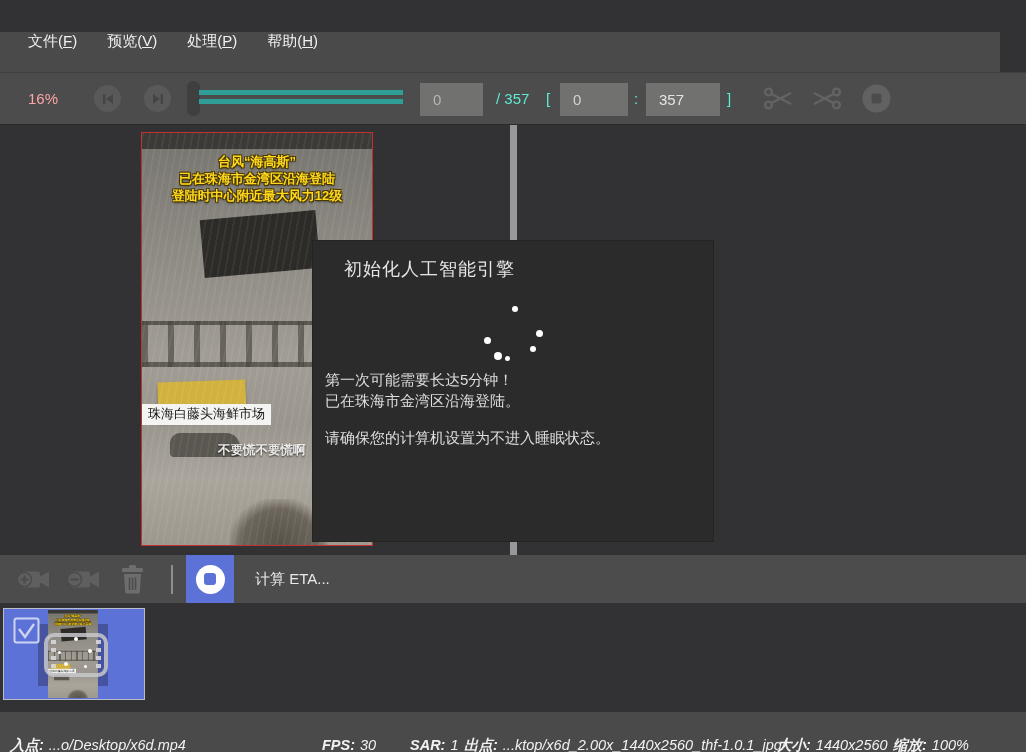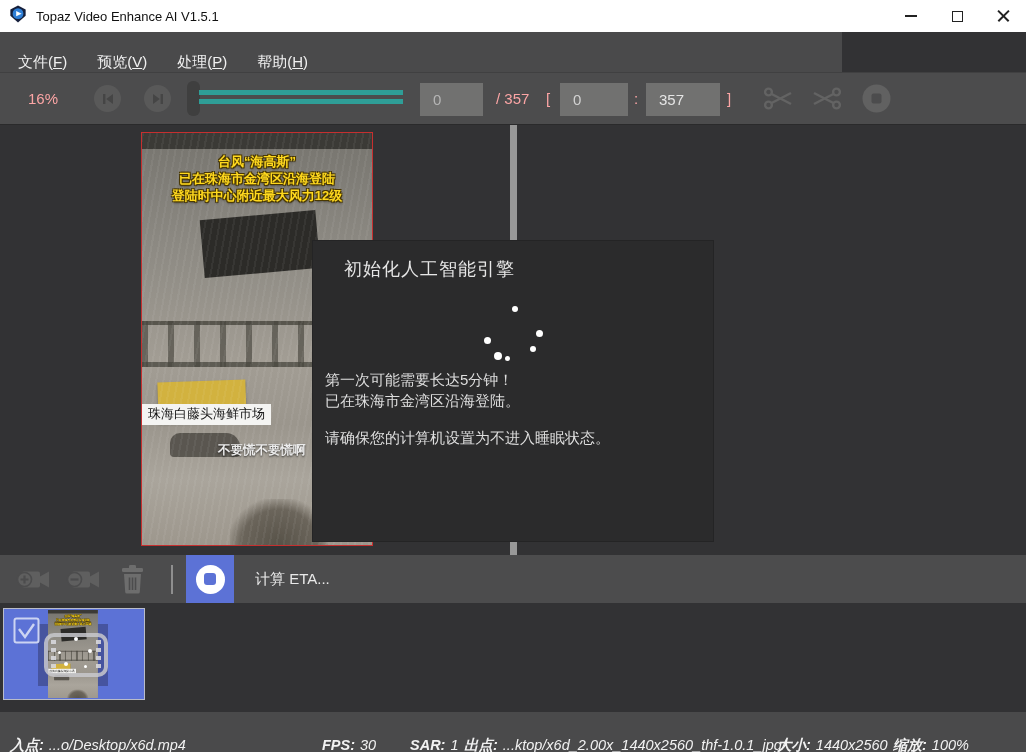--- a/index.html
+++ b/index.html
@@ -13,32 +13,32 @@
   .titlebar .title { margin-left:9px; font-size:13px; color:#111; }
   .win-controls { margin-left:auto; display:flex; height:100%; }
   .win-btn { width:46px; height:32px; display:flex; align-items:center; justify-content:center; cursor:pointer; }
   .glyph-min { width:12px; height:1.5px; background:#222; }
   .glyph-max { width:11px; height:11px; border:1.5px solid #222; }
   .glyph-close { position:relative; width:13px; height:13px; }
   .glyph-close::before,.glyph-close::after { content:""; position:absolute; left:-1px; top:5.5px; width:15px; height:1.6px; background:#222; }
   .glyph-close::before { transform:rotate(45deg); } .glyph-close::after { transform:rotate(-45deg); }
 
   
-  .menubar { left:0; top:32px; width:842px; height:40px; background:#4a4a4b; display:flex; align-items:flex-end; padding-left:18px; }
+  .menubar { left:0; top:32px; width:1000px; height:40px; background:#4a4a4b; display:flex; align-items:flex-start; padding-left:28px; }
   .menu-item { color:#f0f0f0; font-size:15px; padding:0 15px 0 0; margin-right:15px; cursor:pointer; }
   .menu-item .mn { text-decoration:underline; }
 
   
   .toolbar { left:0; top:72px; width:1026px; height:53px; background:#4c4c4d; border-top:1px solid #404041; border-bottom:1px solid #2a2a2b; }
   .zoom-label { left:28px; top:0; line-height:51px; font-size:15px; color:#fca5a5; }
   .round-btn { width:27px; height:27px; top:12px; border-radius:50%; background:#595959; display:flex; align-items:center; justify-content:center; cursor:pointer; }
   .slider-handle { left:187px; top:8px; width:13px; height:35px; background:#3f3f3f; border-radius:6px; cursor:ew-resize; }
   .track-bar { left:199px; width:204px; height:5px; background:var(--progress-teal,#2f9e97); }
   .frame-input { top:10px; height:33px; background:#717170; border:none; font-size:15px; padding-left:13px; font-family:"Liberation Sans",sans-serif; outline:none; }
-  .tb-sep { top:0; line-height:51px; font-size:15px; color:#fca5a5; }
+  .tb-sep { top:0; line-height:51px; font-size:15px; color:#5eead4; }
   .tb-icon { top:13px; cursor:pointer; }
 
   
   .preview { left:0; top:125px; width:1026px; height:430px; background:#323234; overflow:hidden; }
   .divider-v { left:510px; top:0; width:7px; height:430px; background:#989898; cursor:col-resize; z-index:2; }
   .video-frame { left:141px; top:7px; width:232px; height:414px; border:1px solid var(--selection-red,#c62f2f); z-index:1; }
 
   .video-art { position:relative; width:230px; height:412px; overflow:hidden;
     background:linear-gradient(180deg,#76746e 0%, #8d8a83 28%, #a29d94 55%, #99948b 75%, #8f8a81 100%); }
   .va-rain { position:absolute; inset:0; background:repeating-linear-gradient(100deg, rgba(255,255,255,0.05) 0 2px, transparent 2px 7px); }
@@ -87,41 +87,20 @@
   
   .status-bar { left:0; top:712px; width:1026px; height:40px; background:#4a4a4b; font-size:14.5px; color:#f2f2f2; }
   .sb-pair { position:absolute; top:13px; line-height:40px; white-space:nowrap;font-style:italic; }
   .sb-pair b { font-weight:bold; margin-right:5px; }
 </style>
 </head>
 <body>
 
 <div class="app">
 
-  <div class="abs titlebar">
-    <span>
-      <svg width="18" height="18" viewBox="0 0 20 20">
-          <path d="M10 0.5 L18.5 5 V12 L10 19.5 L1.5 12 V5 Z" fill="#16203c"></path>
-          <circle cx="10" cy="9.6" r="6" fill="#2f7fd6"></circle>
-          <path d="M8 6.6 L14 9.6 L8 12.6 Z" fill="#fff"></path>
-        </svg>
-    </span>
-    <span class="title">Topaz Video Enhance AI V1.5.1</span>
-    <div class="win-controls">
-      <div class="win-btn">
-          <div class="glyph-min"></div>
-        </div>
-      <div class="win-btn">
-          <div class="glyph-max"></div>
-        </div>
-      <div class="win-btn">
-          <div class="glyph-close"></div>
-        </div>
-    </div>
-  </div>
 
   <div class="abs menubar">
     <div class="menu-item"><span>文件(</span><span class="mn">F</span><span>)</span></div>
     <div class="menu-item"><span>预览(</span><span class="mn">V</span><span>)</span></div>
     <div class="menu-item"><span>处理(</span><span class="mn">P</span><span>)</span></div>
     <div class="menu-item"><span>帮助(</span><span class="mn">H</span><span>)</span></div>
   </div>
 
   <div class="abs toolbar">
     <span class="abs zoom-label">16%</span>

